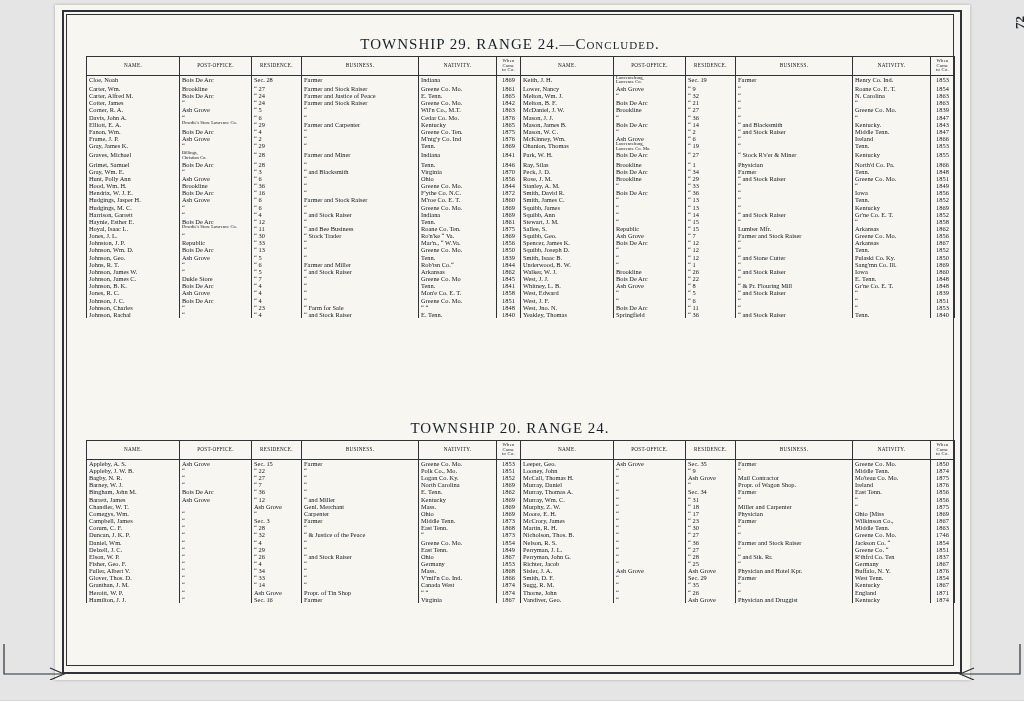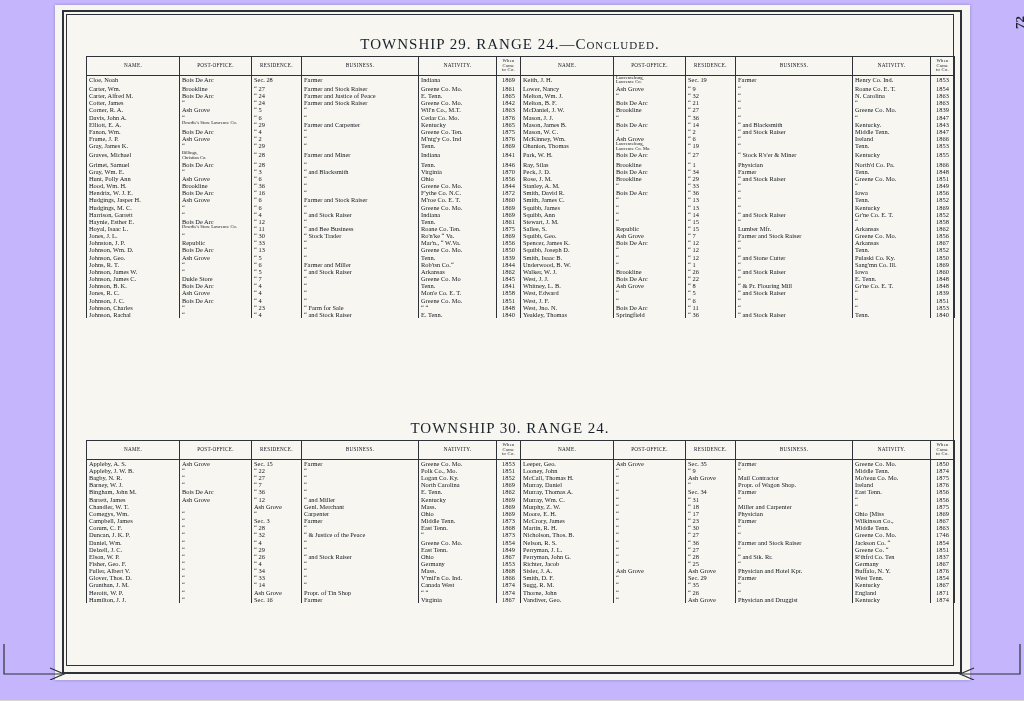--- a/index.html
+++ b/index.html
@@ -1,18 +1,18 @@
 <!DOCTYPE html>
 <html><head>
 <meta charset="utf-8">
 <style>
   html,body{margin:0;padding:0;background:#d8d5cf;}
   body{width:1024px;height:701px;overflow:hidden;font-family:"Liberation Serif",serif;}
   .page{position:absolute;left:0;top:0;width:1024px;height:700px;
-        background:#c4b5fd;}
+        background:#e5e5e5;}
   .paper{position:absolute;left:55px;top:5px;width:915px;height:675px;
          background:#f7f6f1;box-shadow:0 0 3px rgba(0,0,0,.25);}
   .border-outer{position:absolute;left:62px;top:10px;width:896px;height:660px;
         border:2px solid #2d3338;}
   .border-inner{position:absolute;left:66px;top:14px;width:886px;height:650px;
         border:1px solid #2d3338;}
   .pagenum{position:absolute;right:12px;top:16px;font-weight:bold;font-size:13px;
         color:#1d2428;transform:rotate(-90deg);transform-origin:right top;}
   .sec-title{text-align:center;font-size:15px;letter-spacing:1px;color:#18212a;
         font-variant:small-caps;}
@@ -552,21 +552,21 @@
             <td>“ 36</td>
             <td>“  and Stock Raiser</td>
             <td>Tenn.</td>
             <td class="mid">1840</td>
           </tr>
         </tbody>
       </table>
   </div>
 
   <div class="block" style="left:80px;top:420px;width:860px;">
-    <div class="sec-title">TOWNSHIP 30.   RANGE 24.</div>
+    <div class="sec-title">TOWNSHIP 20.   RANGE 24.</div>
   </div>
   <div class="block" style="left:86px;top:440px;width:848px;">
     <table class="reg" id="t30" style="width:848px;">
         <colgroup>
           <col style="width: 93px;">
           <col style="width: 72px;">
           <col style="width: 50px;">
           <col style="width: 117px;">
           <col style="width: 78px;">
           <col style="width: 24px;">

